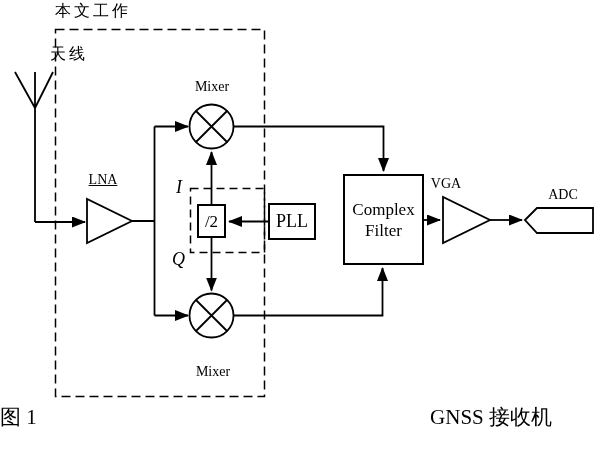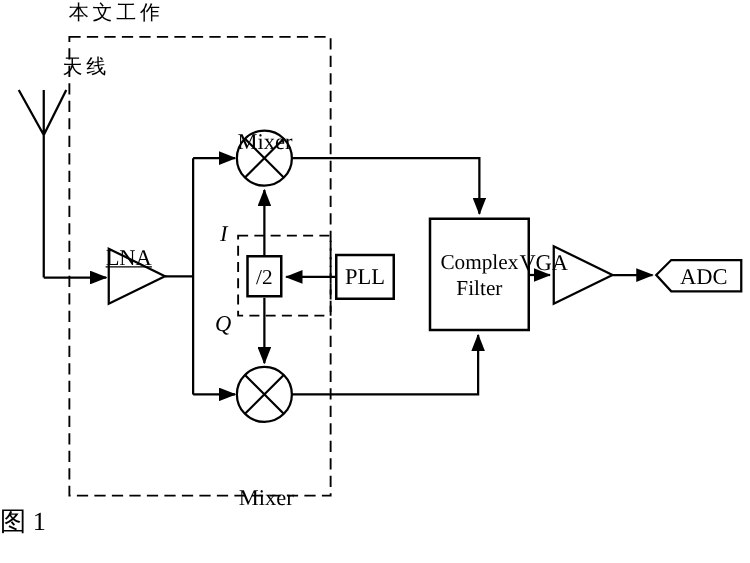--- a/index.html
+++ b/index.html
@@ -2,21 +2,21 @@
 <html style="--line: #000000; --bg: #ffffff;"><head>
 <meta charset="utf-8">
 <style>
   :root { --line:#000000; --bg:#ffffff; }
   * { margin:0; padding:0; box-sizing:border-box; }
   body { background:var(--bg); font-family:"Liberation Serif","DejaVu Serif",serif; }
   .stage { position:relative; width:600px; height:450px; background:var(--bg); color:var(--line); overflow:hidden; }
   .stage svg { position:absolute; left:0; top:0; }
   .lbl { position:absolute; color:var(--line); white-space:nowrap; line-height:1; }
   .cjk { font-size:16px; letter-spacing:3px; }
-  .eng { font-size:18px;margin-top:24px; }
+  .eng { font-size:14px; }
   .ctr { transform:translateX(-50%); }
   .ital { font-style:italic; font-size:18px; }
   .box { position:absolute; border:2px solid var(--line); background:var(--bg);
          display:flex; flex-direction:column; align-items:center; justify-content:center; }
   .box span { line-height:21px; }
   .divider-box { left:197px; top:204px; width:29px; height:34px; font-size:17px; }
   .pll-box { left:268px; top:203px; width:48px; height:37px; font-size:18px; }
   .cf-box  { left:343px; top:174px; width:81px; height:91px; font-size:17px; }
   .caption-row { position:absolute; left:0; top:403px; width:552px;
                  display:flex; justify-content:space-between; align-items:baseline; gap:20px;
@@ -96,23 +96,24 @@
 
   <div class="box pll-box">
     <span>PLL</span>
   </div>
 
   <div class="box cf-box">
     <span>Complex</span>
     <span>Filter</span>
   </div>
 
-  <div class="lbl eng ctr" style="left:435px; top:177px;">VGA</div>
+  <div class="lbl eng ctr" style="left:446px; top:177px;">VGA</div>
 
   <div class="lbl eng ctr" style="left:563px; top:188px;">ADC</div>
 
   <div class="lbl eng ctr" style="left:213px; top:365px;">Mixer</div>
 
   <div class="caption-row">
     <span>图 1</span>
+    <span>GNSS 接收机</span>
   </div>
 
 </div>
 
 </body></html>

